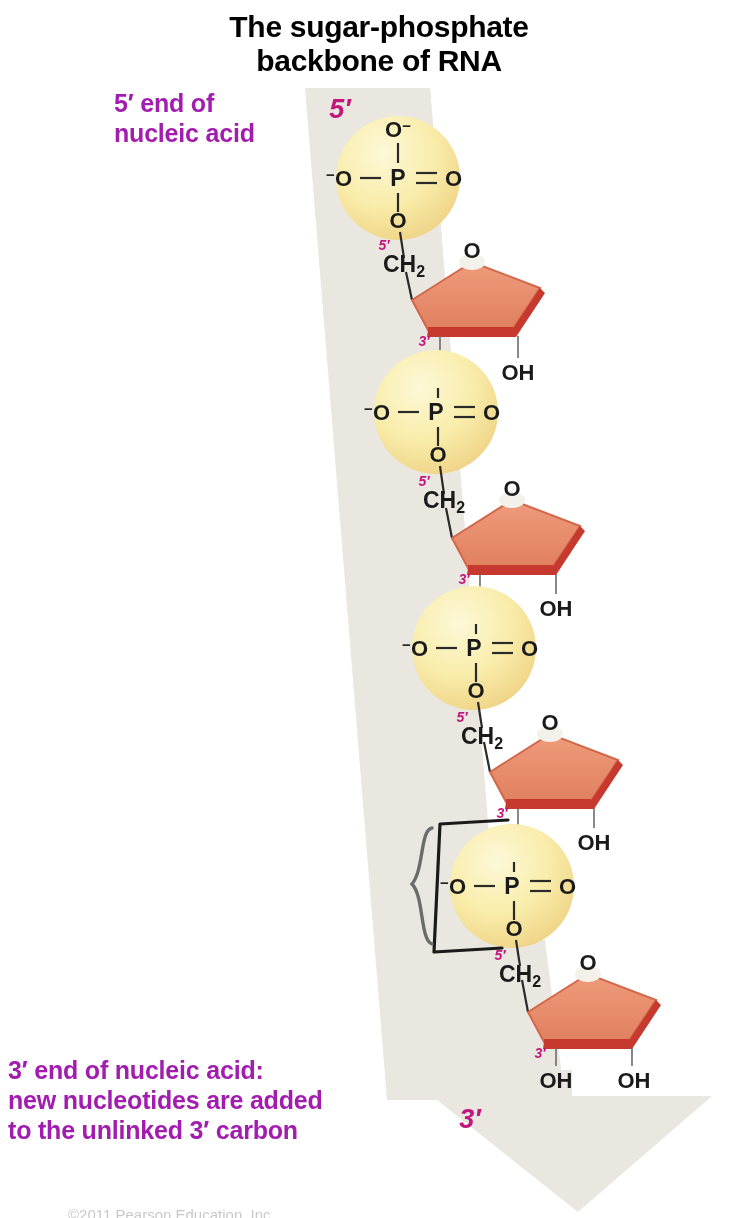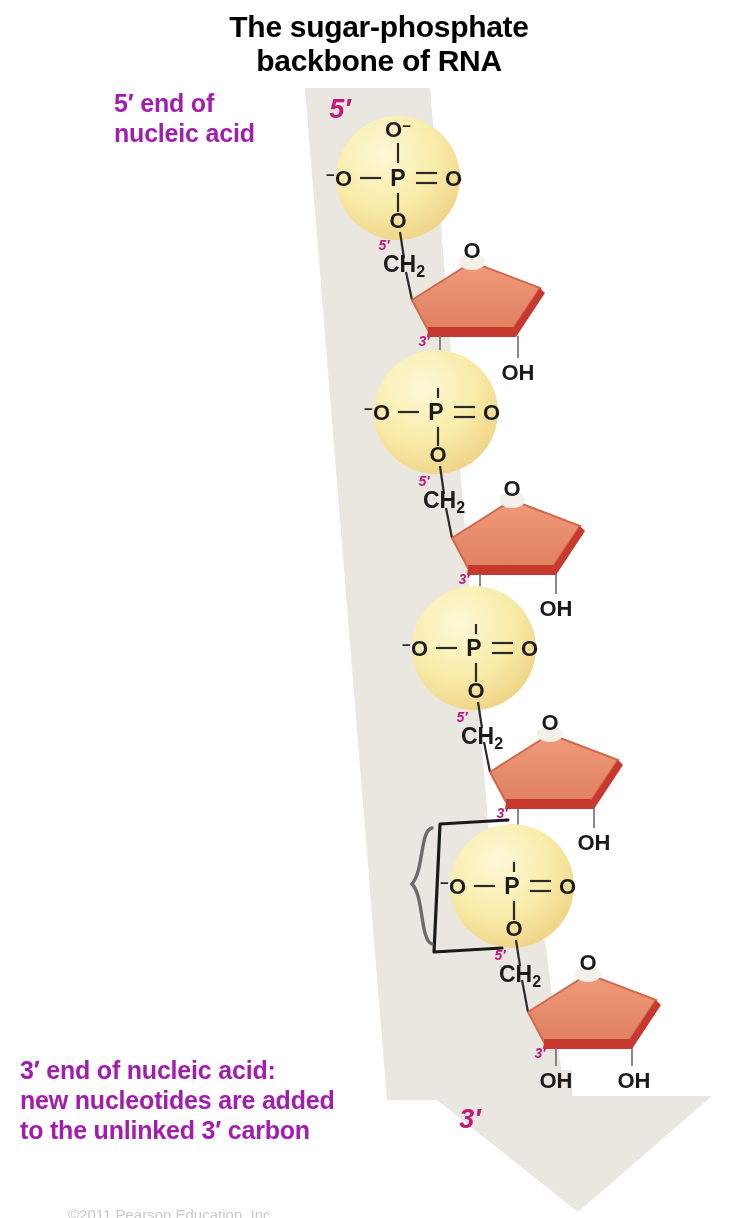--- a/index.html
+++ b/index.html
@@ -18,21 +18,21 @@
     letter-spacing:-0.3px;
     padding-left:12px;
   }
 
   .note{
     position:absolute;color:#a21caf;font-weight:bold;
     line-height:1.2;letter-spacing:-0.2px;
   }
   #note-5end{ left:114px; top:88px;  font-size:25px; }
   #note-link{ left:172px; top:863px; font-size:24px; width:270px;}
-  #note-3end{ left:20px;  top:1055px;font-size:25px; }
+  #note-3end{ left:8px;  top:1055px;font-size:25px; }
 
   .credit{
     position:absolute;left:68px;top:1206px;
     font-size:15px;color:#c9c9c9;font-weight:normal;text-align:center;
   }
 </style>
 </head>
 <body>
 
 <div id="stage">

